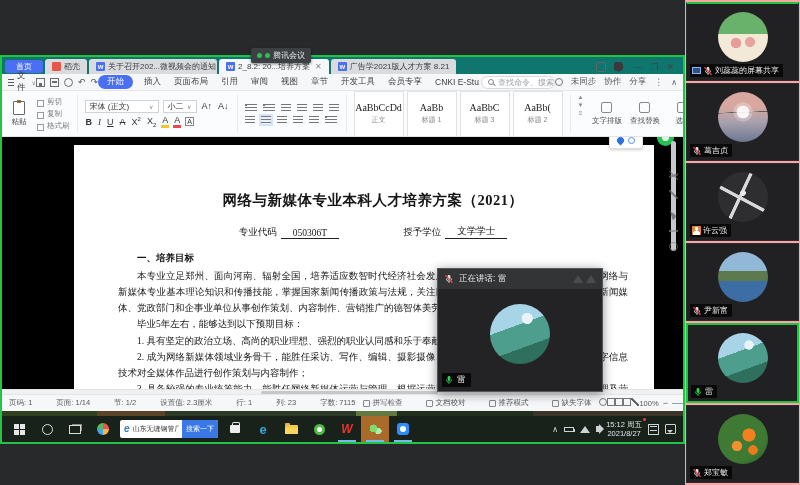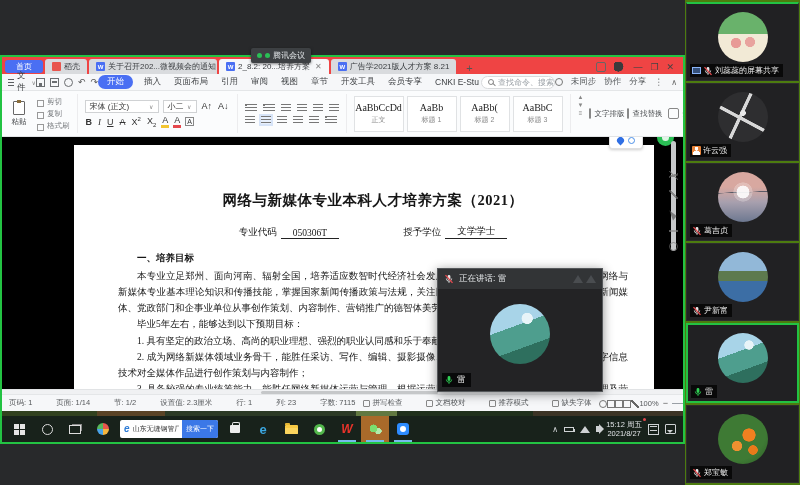--- a/index.html
+++ b/index.html
@@ -4,21 +4,21 @@
 <style>
   *{margin:0;padding:0;box-sizing:border-box}
   html,body{width:800px;height:485px;overflow:hidden;background:#1b1c1e;font-family:"Liberation Sans",sans-serif}
   .app{position:relative;width:800px;height:485px}
 
   
   .stage{position:absolute;left:0;top:0;width:685px;height:485px;background:#28292b}
   .share-frame{position:absolute;left:0;top:55px;width:685px;height:389px;border:2px solid #23c343;display:flex;flex-direction:column;background:#e7e8ea}
 
   
-  .tabbar{height:17px;background:#ef4444;display:flex;align-items:flex-end;padding:0 3px;flex:none}
+  .tabbar{height:17px;background:#0f766e;display:flex;align-items:flex-end;padding:0 3px;flex:none}
   .tabs{display:flex;align-items:flex-end;overflow:hidden}
   .tab{height:15px;display:flex;align-items:center;gap:3px;padding:0 7px;font-size:8px;color:#3a3d40;background:#d9dbde;margin-right:2px;border-radius:3px 3px 0 0;white-space:nowrap;overflow:hidden;max-width:128px;flex:none}
   .tab.tab-home{background:#4a6ff3;color:#fff;border-radius:3px;height:13px;margin-bottom:1px;padding:0 11px}
   .tab.tab-current{background:#f6f7f9}
   .tab-ic{flex:none;width:9px;height:9px;border-radius:1px;display:flex;align-items:center;justify-content:center}
   .ic-doc{background:#4a6ff3;color:#fff;font-size:6px;font-weight:bold}
   .ic-doc::after{content:"W"}
   .ic-docer{background:#e8554d}
   .tab-close{color:#888;font-size:8px;margin-left:2px}
   .tab-close::after{content:"✕"}
@@ -72,25 +72,25 @@
   .fmt sup,.fmt sub{font-size:6px}
   .fmt.hl{border-bottom:3px solid #f3c531;line-height:1}
   .fmt.fc{border-bottom:3px solid #e5484d;line-height:1}
   .fmt.box{border:1px solid #888;font-size:7px;padding:0 1px}
   .parcol{display:flex;flex-direction:column;justify-content:center;gap:4px}
   .prow{display:flex;align-items:center;gap:6px}
   .bars{width:10px;height:8px;background:repeating-linear-gradient(#777 0 1px,transparent 1px 3px)}
   .bars.dots{width:12px;background:repeating-linear-gradient(#777 0 1px,transparent 1px 3px),radial-gradient(circle at 1px 1px,#777 0 1px,transparent 1.2px)}
   .bars.sel{outline:2px solid #d7e4f8;background-color:#e8f0fc}
   .stylegal{display:flex;align-items:center;gap:3px}
-  .stylebox{border:1px solid #e0e2e4;background:#fff;width:50px;height:36px;display:flex;flex-direction:column;align-items:center;justify-content:center;gap:2px;overflow:hidden}
+  .stylebox{border:1px solid #e0e2e4;background:#fff;width:50px;height:46px;display:flex;flex-direction:column;align-items:center;justify-content:center;gap:2px;overflow:hidden}
   .stylebox .sample{font-family:"Liberation Serif",serif;font-size:10px;color:#222;white-space:nowrap}
   .stylebox .sname{font-size:7px;color:#888;white-space:nowrap}
   .galarrows{display:flex;flex-direction:column;gap:2px;color:#888;font-size:6px;align-items:center}
-  .toolbig{display:flex;flex-direction:row;align-items:center;justify-content:center;gap:3px;width:33px;text-align:center;white-space:nowrap}
+  .toolbig{display:flex;flex-direction:column;align-items:center;justify-content:center;gap:3px;width:33px;text-align:center;white-space:nowrap}
   .i-tglyph{width:11px;height:11px;border:1px solid #888;border-radius:2px}
 
   
   .docarea{flex:1;position:relative;background:#000000;overflow:hidden}
   .page{position:absolute;left:72px;top:8px;width:580px;height:300px;background:#fff;box-shadow:0 1px 5px rgba(0,0,0,.3);padding:46px 26px 0 44px;font-family:"Liberation Serif",serif;color:#161616}
   .doc-title{text-align:center;font-size:14.5px;font-weight:bold;letter-spacing:.5px;margin-bottom:15px}
   .doc-meta{display:flex;justify-content:center;gap:64px;font-size:9.5px;margin-bottom:13px}
   .meta-pair{display:flex;align-items:flex-end;gap:4px}
   .meta-value{border-bottom:1px solid #222;padding:0 12px}
   .doc-heading{font-weight:bold;font-size:9.5px;text-indent:2em;margin-bottom:3px}
@@ -110,21 +110,21 @@
   .vt.clock{border:1px solid #777;border-radius:50%}
 
   .hscroll{height:5px;background:#f0f1f3;border-top:1px solid #e1e3e5;position:relative;flex:none}
   .hthumb{position:absolute;left:38%;top:1px;width:26%;height:3px;background:#c5c7c9;border-radius:2px}
 
   
   .statusbar{height:17px;background:#f6f7f9;border-top:1px solid #e4e6e8;display:flex;align-items:center;padding:0 7px;font-size:7.5px;color:#55585b;gap:8px;flex:none;white-space:nowrap;overflow:hidden}
   .st-items,.st-toggles{display:flex;align-items:center;gap:24px}
   .st-toggle{display:flex;align-items:center;gap:2px}
   .st-tic{width:7px;height:7px;border:1px solid #888;border-radius:1px}
-  .st-right{margin-left:auto;display:flex;align-items:flex-end;}
+  .st-right{margin-left:auto;display:flex;align-items:flex-start;}
   .sv{width:8px;height:8px;border:1px solid #777}
   .sv.eye{border-radius:50%}
   .sv.pen2{border:none;background:linear-gradient(45deg,transparent 40%,#666 41% 59%,transparent 60%)}
   .zoomctl{display:flex;align-items:center;gap:4px}
   .zline{width:52px;height:1px;background:#9aa0a6;position:relative}
   .zknob{position:absolute;left:46%;top:-3px;width:7px;height:7px;border-radius:50%;background:#fdfdfd;border:1px solid #9aa0a6}
   .zbtn{font-size:9px;color:#555}
   .i-full{width:8px;height:8px;border:1px solid #555;background:linear-gradient(#f6f7f9 0 0) padding-box}
 
   
@@ -177,21 +177,21 @@
   
   .overlay{position:absolute;left:437px;top:268px;width:166px;height:124px;background:#232325;border:1px solid #55585b;z-index:30;box-shadow:0 2px 10px rgba(0,0,0,.45)}
   .ov-head{height:20px;background:#323436;display:flex;align-items:center;gap:5px;padding:0 6px;color:#e6e9eb;font-size:8.5px;white-space:nowrap}
   .ov-marks{margin-left:auto;display:flex;gap:3px}
   .ov-marks i{width:10px;height:8px;background:#4a4d50;clip-path:polygon(50% 0,100% 100%,0 100%)}
   .ov-body{position:relative;height:102px}
   .ov-avatar{position:absolute;left:50%;top:44%;transform:translate(-50%,-50%);width:60px;height:60px;border-radius:50%}
   .ov-chip{position:absolute;left:4px;bottom:4px;display:flex;align-items:center;gap:3px;background:rgba(0,0,0,.72);padding:1px 5px 1px 2px;color:#f0f0f0;font-size:8.5px}
 
   
-  .sidebar{position:absolute;top:0;right:0;width:115px;height:485px;background:#4d7c0f;display:flex;flex-direction:column;gap:2px;padding:2px 1px}
+  .sidebar{position:absolute;top:0;right:0;width:115px;height:485px;background:#fca5a5;display:flex;flex-direction:column;gap:2px;padding:2px 1px}
   .ptile{flex:1;position:relative;background:#212123;border:1px solid #2d2d2f;overflow:hidden}
   .ptile.speaking{border:2px solid #23c343}
   .ptile.sharing-tile{border-top:2px solid #23c343}
   .pavatar{position:absolute;left:50%;top:44%;transform:translate(-50%,-50%);width:50px;height:50px;border-radius:50%}
   .pchip{position:absolute;left:3px;bottom:3px;display:flex;align-items:center;gap:2px;background:rgba(0,0,0,.72);padding:1px 4px 1px 2px;color:#ededed;font-size:8px;max-width:107px;white-space:nowrap;overflow:hidden}
   .share-ic{width:9px;height:7px;border:1px solid #8ab4f8;background:#35507a;flex:none}
   .person-ic{width:9px;height:9px;border-radius:1px;flex:none;background:radial-gradient(circle at 50% 30%,#fff 0 22%,transparent 24%),radial-gradient(circle at 50% 92%,#fff 0 40%,transparent 42%),#e8833a}
   .mic-svg{width:10px;height:10px;flex:none}
   .mic-svg .mic-body{fill:#e8e8e8}
   .mic-svg .mic-arc{stroke:#e8e8e8;stroke-width:1;fill:none}
@@ -371,26 +371,26 @@
 
         <div class="stylebox">
               <span class="sample">AaBbCcDd</span>
               <span class="sname">正文</span>
             </div>
             <div class="stylebox">
               <span class="sample">AaBb</span>
               <span class="sname">标题 1</span>
             </div>
             <div class="stylebox">
+              <span class="sample">AaBbC</span>
+              <span class="sname">标题 3</span>
+            </div>
+            <div class="stylebox">
               <span class="sample">AaBb(</span>
               <span class="sname">标题 2</span>
-            </div>
-            <div class="stylebox">
-              <span class="sample">AaBbC</span>
-              <span class="sname">标题 3</span>
             </div>
           </div>
         <div class="galarrows">
           <span>▲</span>
           <span>▼</span>
           <span>≡</span>
         </div>
 
         <div class="rgroup" style="border-right:none">
 
@@ -604,41 +604,41 @@
 
           <svg class="mic-svg mic-muted" viewBox="0 0 12 12">
             <path class="mic-body" d="M6 1.2a1.7 1.7 0 0 1 1.7 1.7v2.5a1.7 1.7 0 1 1-3.4 0V2.9A1.7 1.7 0 0 1 6 1.2z"></path>
             <path class="mic-arc" d="M2.8 5.4a3.2 3.2 0 0 0 6.4 0M6 8.6v2.1"></path>
             <line class="mic-slash" x1="1.8" y1="1.4" x2="10.2" y2="10.6"></line>
           </svg>
           <span>刘蕊蕊的屏幕共享</span>
         </div>
       </div>
       <div class="ptile">
-        <div class="pavatar av-jumpman"></div>
-        <div class="pchip">
-
-          <span class="person-ic"></span>
-
-          <span>许云强</span>
-        </div>
-      </div>
-      <div class="ptile">
         <div class="pavatar av-dandelion"></div>
         <div class="pchip">
 
           <svg class="mic-svg mic-muted" viewBox="0 0 12 12">
             <path class="mic-body" d="M6 1.2a1.7 1.7 0 0 1 1.7 1.7v2.5a1.7 1.7 0 1 1-3.4 0V2.9A1.7 1.7 0 0 1 6 1.2z"></path>
             <path class="mic-arc" d="M2.8 5.4a3.2 3.2 0 0 0 6.4 0M6 8.6v2.1"></path>
             <line class="mic-slash" x1="1.8" y1="1.4" x2="10.2" y2="10.6"></line>
           </svg>
           <span>葛吉贞</span>
         </div>
       </div>
       <div class="ptile">
+        <div class="pavatar av-jumpman"></div>
+        <div class="pchip">
+
+          <span class="person-ic"></span>
+
+          <span>许云强</span>
+        </div>
+      </div>
+      <div class="ptile">
         <div class="pavatar av-lake"></div>
         <div class="pchip">
 
           <svg class="mic-svg mic-muted" viewBox="0 0 12 12">
             <path class="mic-body" d="M6 1.2a1.7 1.7 0 0 1 1.7 1.7v2.5a1.7 1.7 0 1 1-3.4 0V2.9A1.7 1.7 0 0 1 6 1.2z"></path>
             <path class="mic-arc" d="M2.8 5.4a3.2 3.2 0 0 0 6.4 0M6 8.6v2.1"></path>
             <line class="mic-slash" x1="1.8" y1="1.4" x2="10.2" y2="10.6"></line>
           </svg>
           <span>尹新富</span>
         </div>

